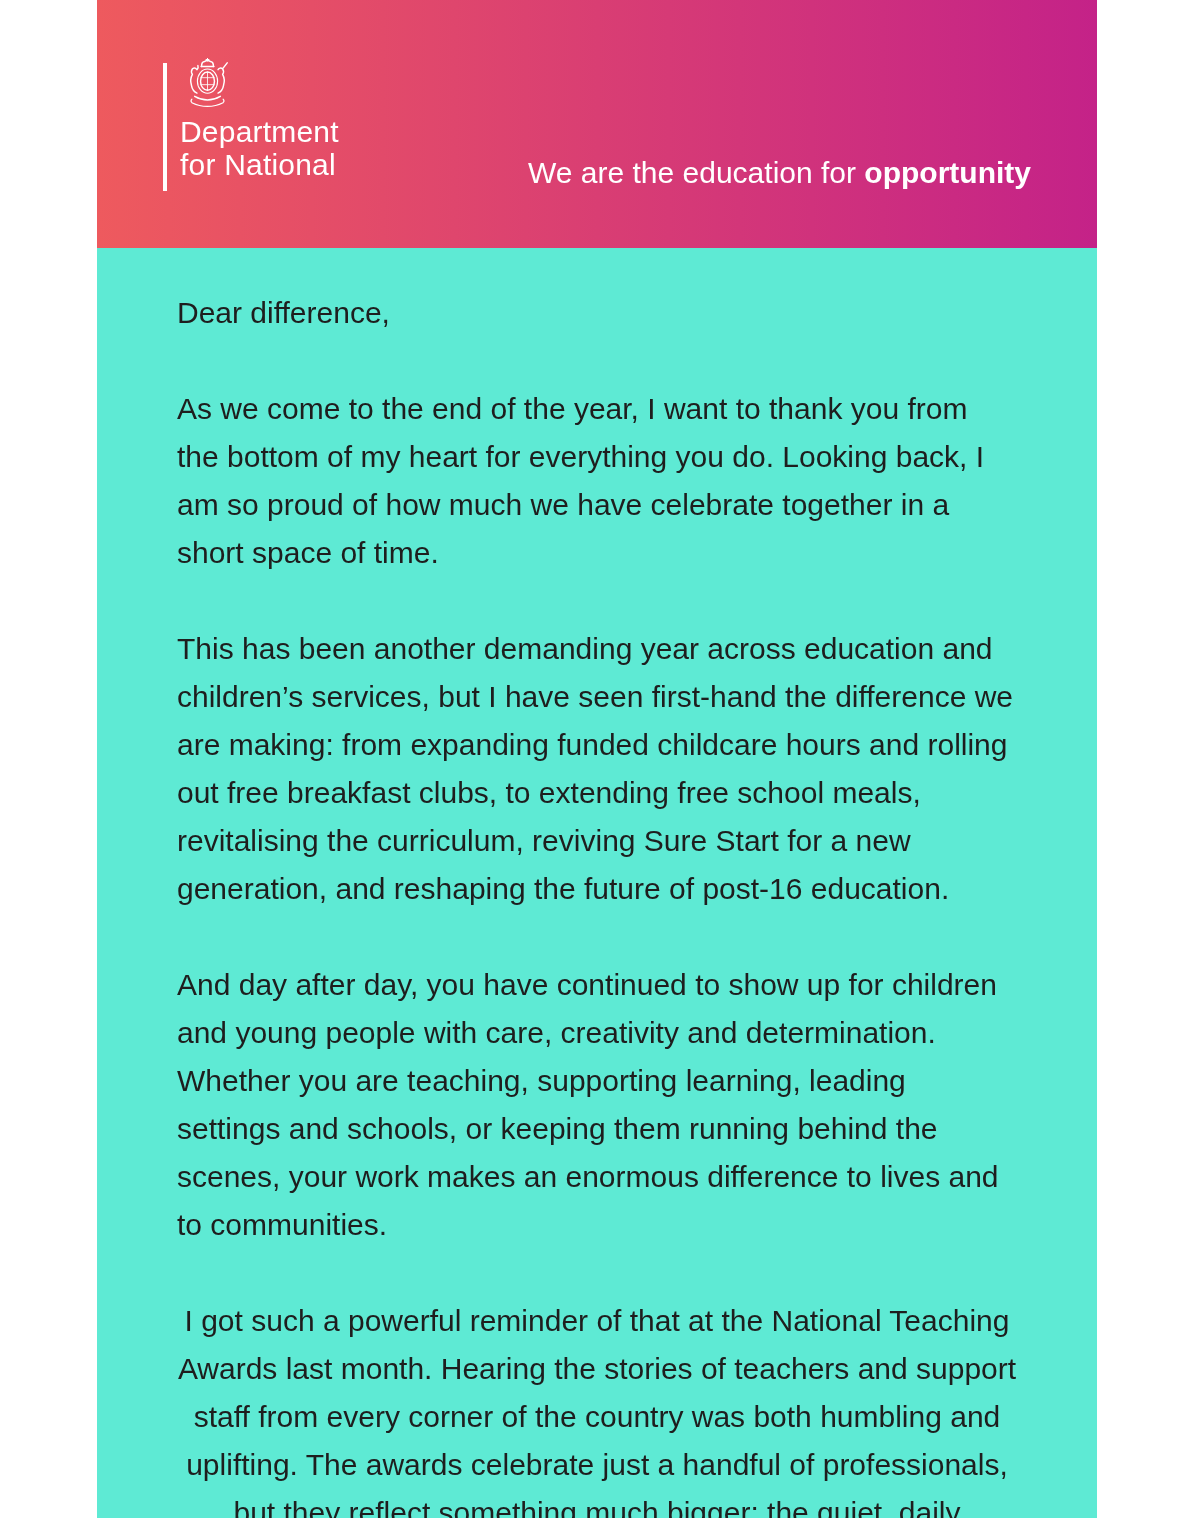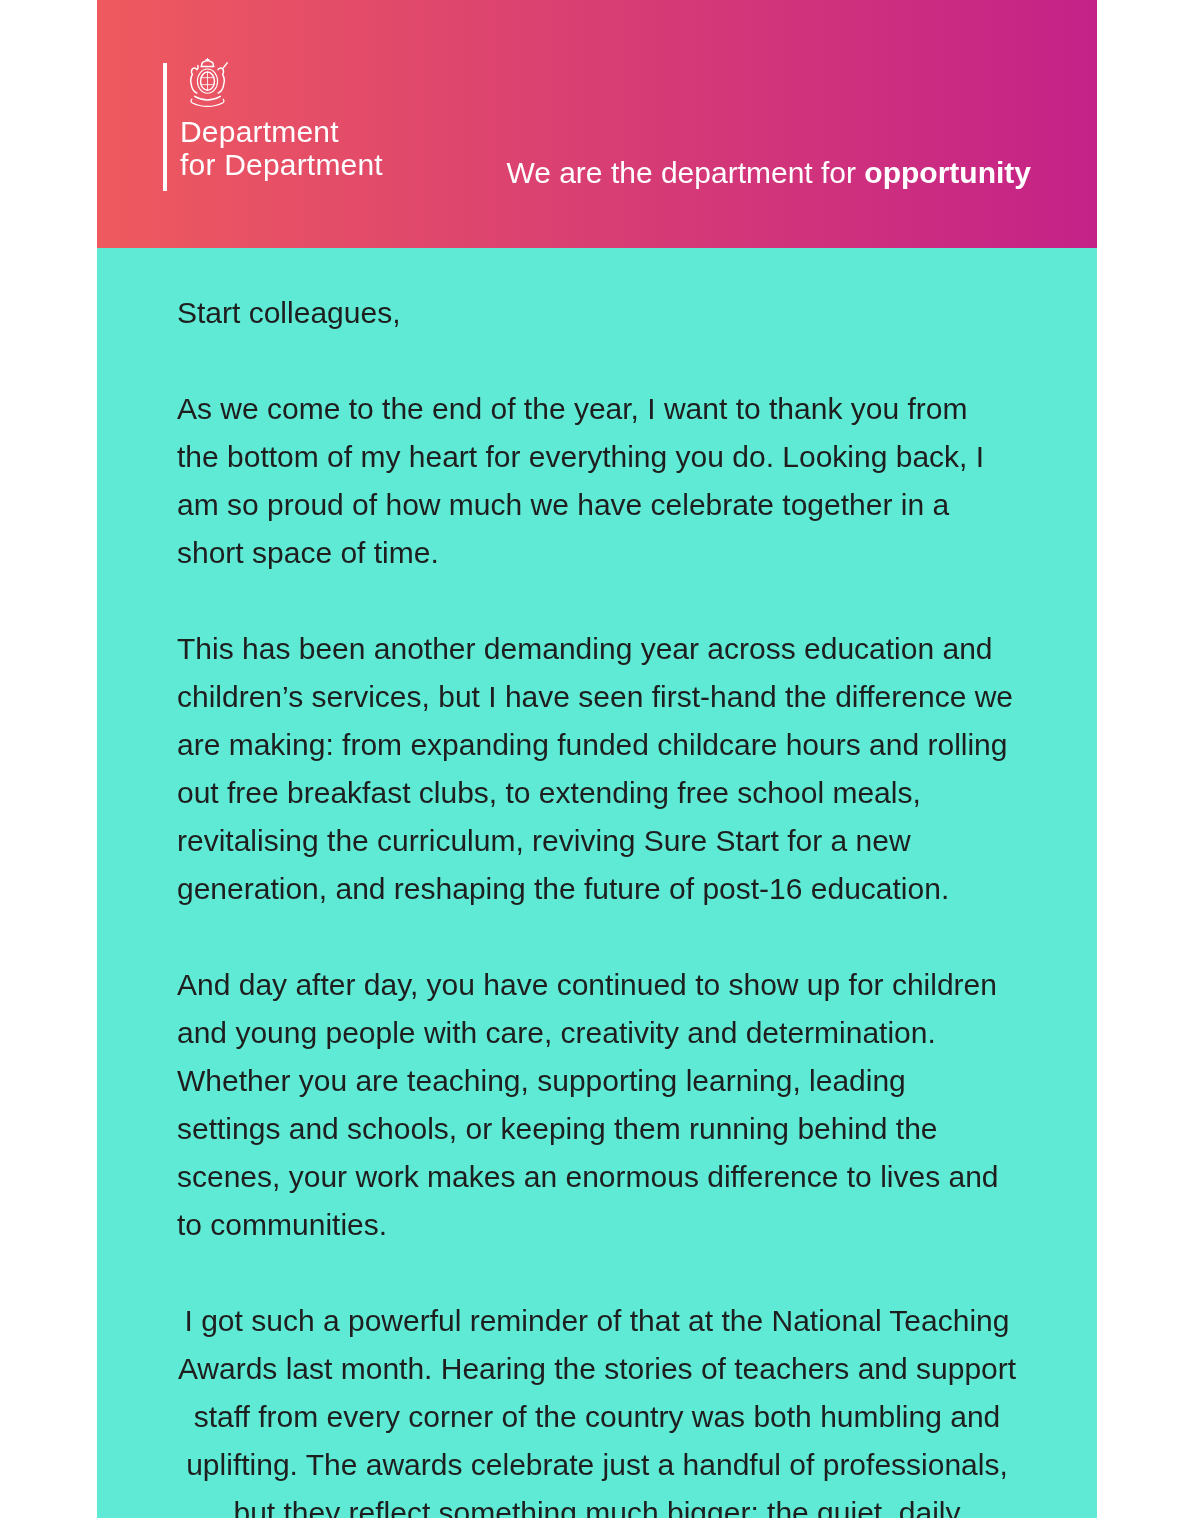--- a/index.html
+++ b/index.html
@@ -96,29 +96,29 @@
 
               <path d="M41.5 38 Q46.5 35.5 47.5 29.5 Q49.5 23 46.5 17.5 Q48.5 14.5 46.5 11.5 Q43.5 9.5 41.5 12.5 M46.8 11 L51.5 5"></path>
 
               <path d="M16 41.5 Q23 45.5 30 45.5 Q37 45.5 44 41.5"></path>
               <path d="M13 48.5 Q21 52.5 30 52.5 Q39 52.5 47 48.5 M13 48.5 Q11 46.5 13 44.5 M47 48.5 Q49 46.5 47 44.5" stroke-width="1.2"></path>
             </g>
           </svg>
         </span>
         <div class="logo-text">
           <div>Department</div>
-          <div>for Department</div>
+          <div>for National</div>
         </div>
       </div>
     </div>
 
-    <div class="tagline"><span>We are the department for </span><span class="bold">opportunity</span></div>
+    <div class="tagline"><span>We are the education for </span><span class="bold">opportunity</span></div>
   </div>
 
   <div class="letter">
-    <p>Start colleagues,</p>
+    <p>Dear difference,</p>
     <p>As we come to the end of the year, I want to thank you from the bottom of my heart for everything you do. Looking back, I am so proud of how much we have celebrate together in a short space of time.</p>
     <p>This has been another demanding year across education and children’s services, but I have seen first-hand the difference we are making: from expanding funded childcare hours and rolling out free breakfast clubs, to extending free school meals, revitalising the curriculum, reviving Sure Start for a new generation, and reshaping the future of post-16 education.</p>
     <p>And day after day, you have continued to show up for children and young people with care, creativity and determination. Whether you are teaching, supporting learning, leading settings and schools, or keeping them running behind the scenes, your work makes an enormous difference to lives and to communities.</p>
     <p>I got such a powerful reminder of that at the National Teaching Awards last month. Hearing the stories of teachers and support staff from every corner of the country was both humbling and uplifting. The awards celebrate just a handful of professionals, but they reflect something much bigger: the quiet, daily dedication so many of you bring to your roles, away from the glitz and glamour of award ceremonies.</p>
   </div>
 
 </div>
 
 </body></html>

